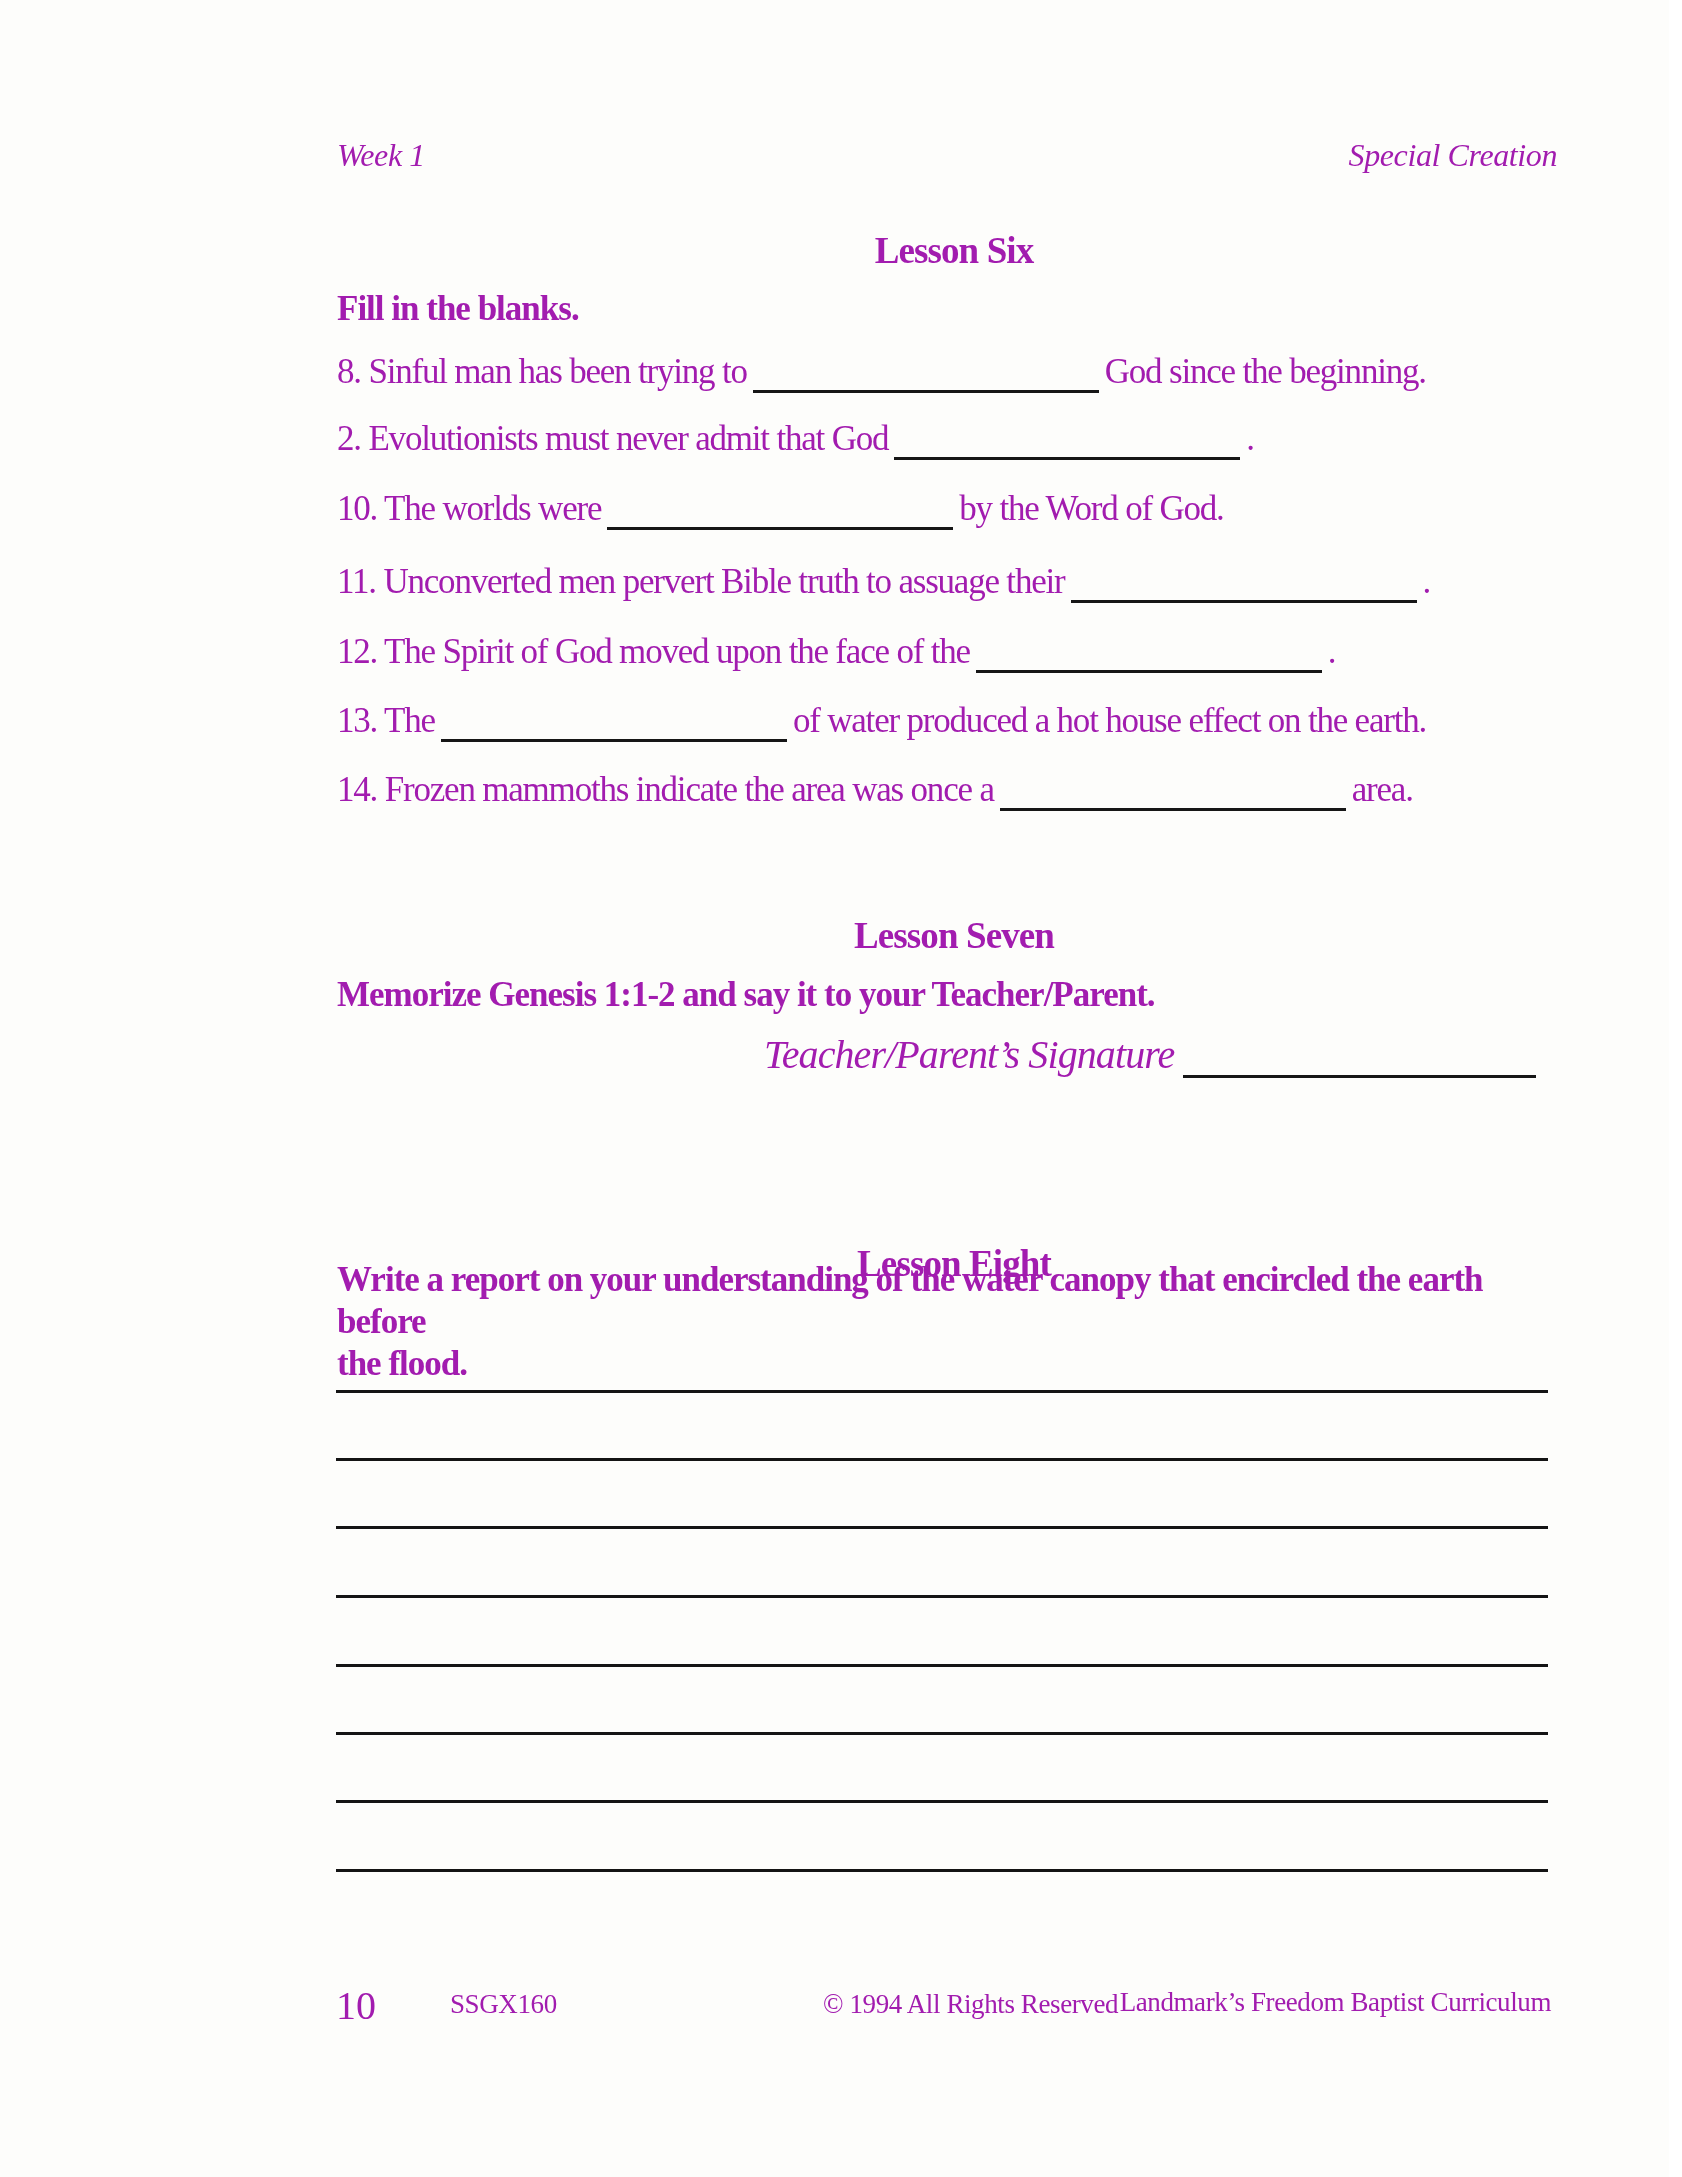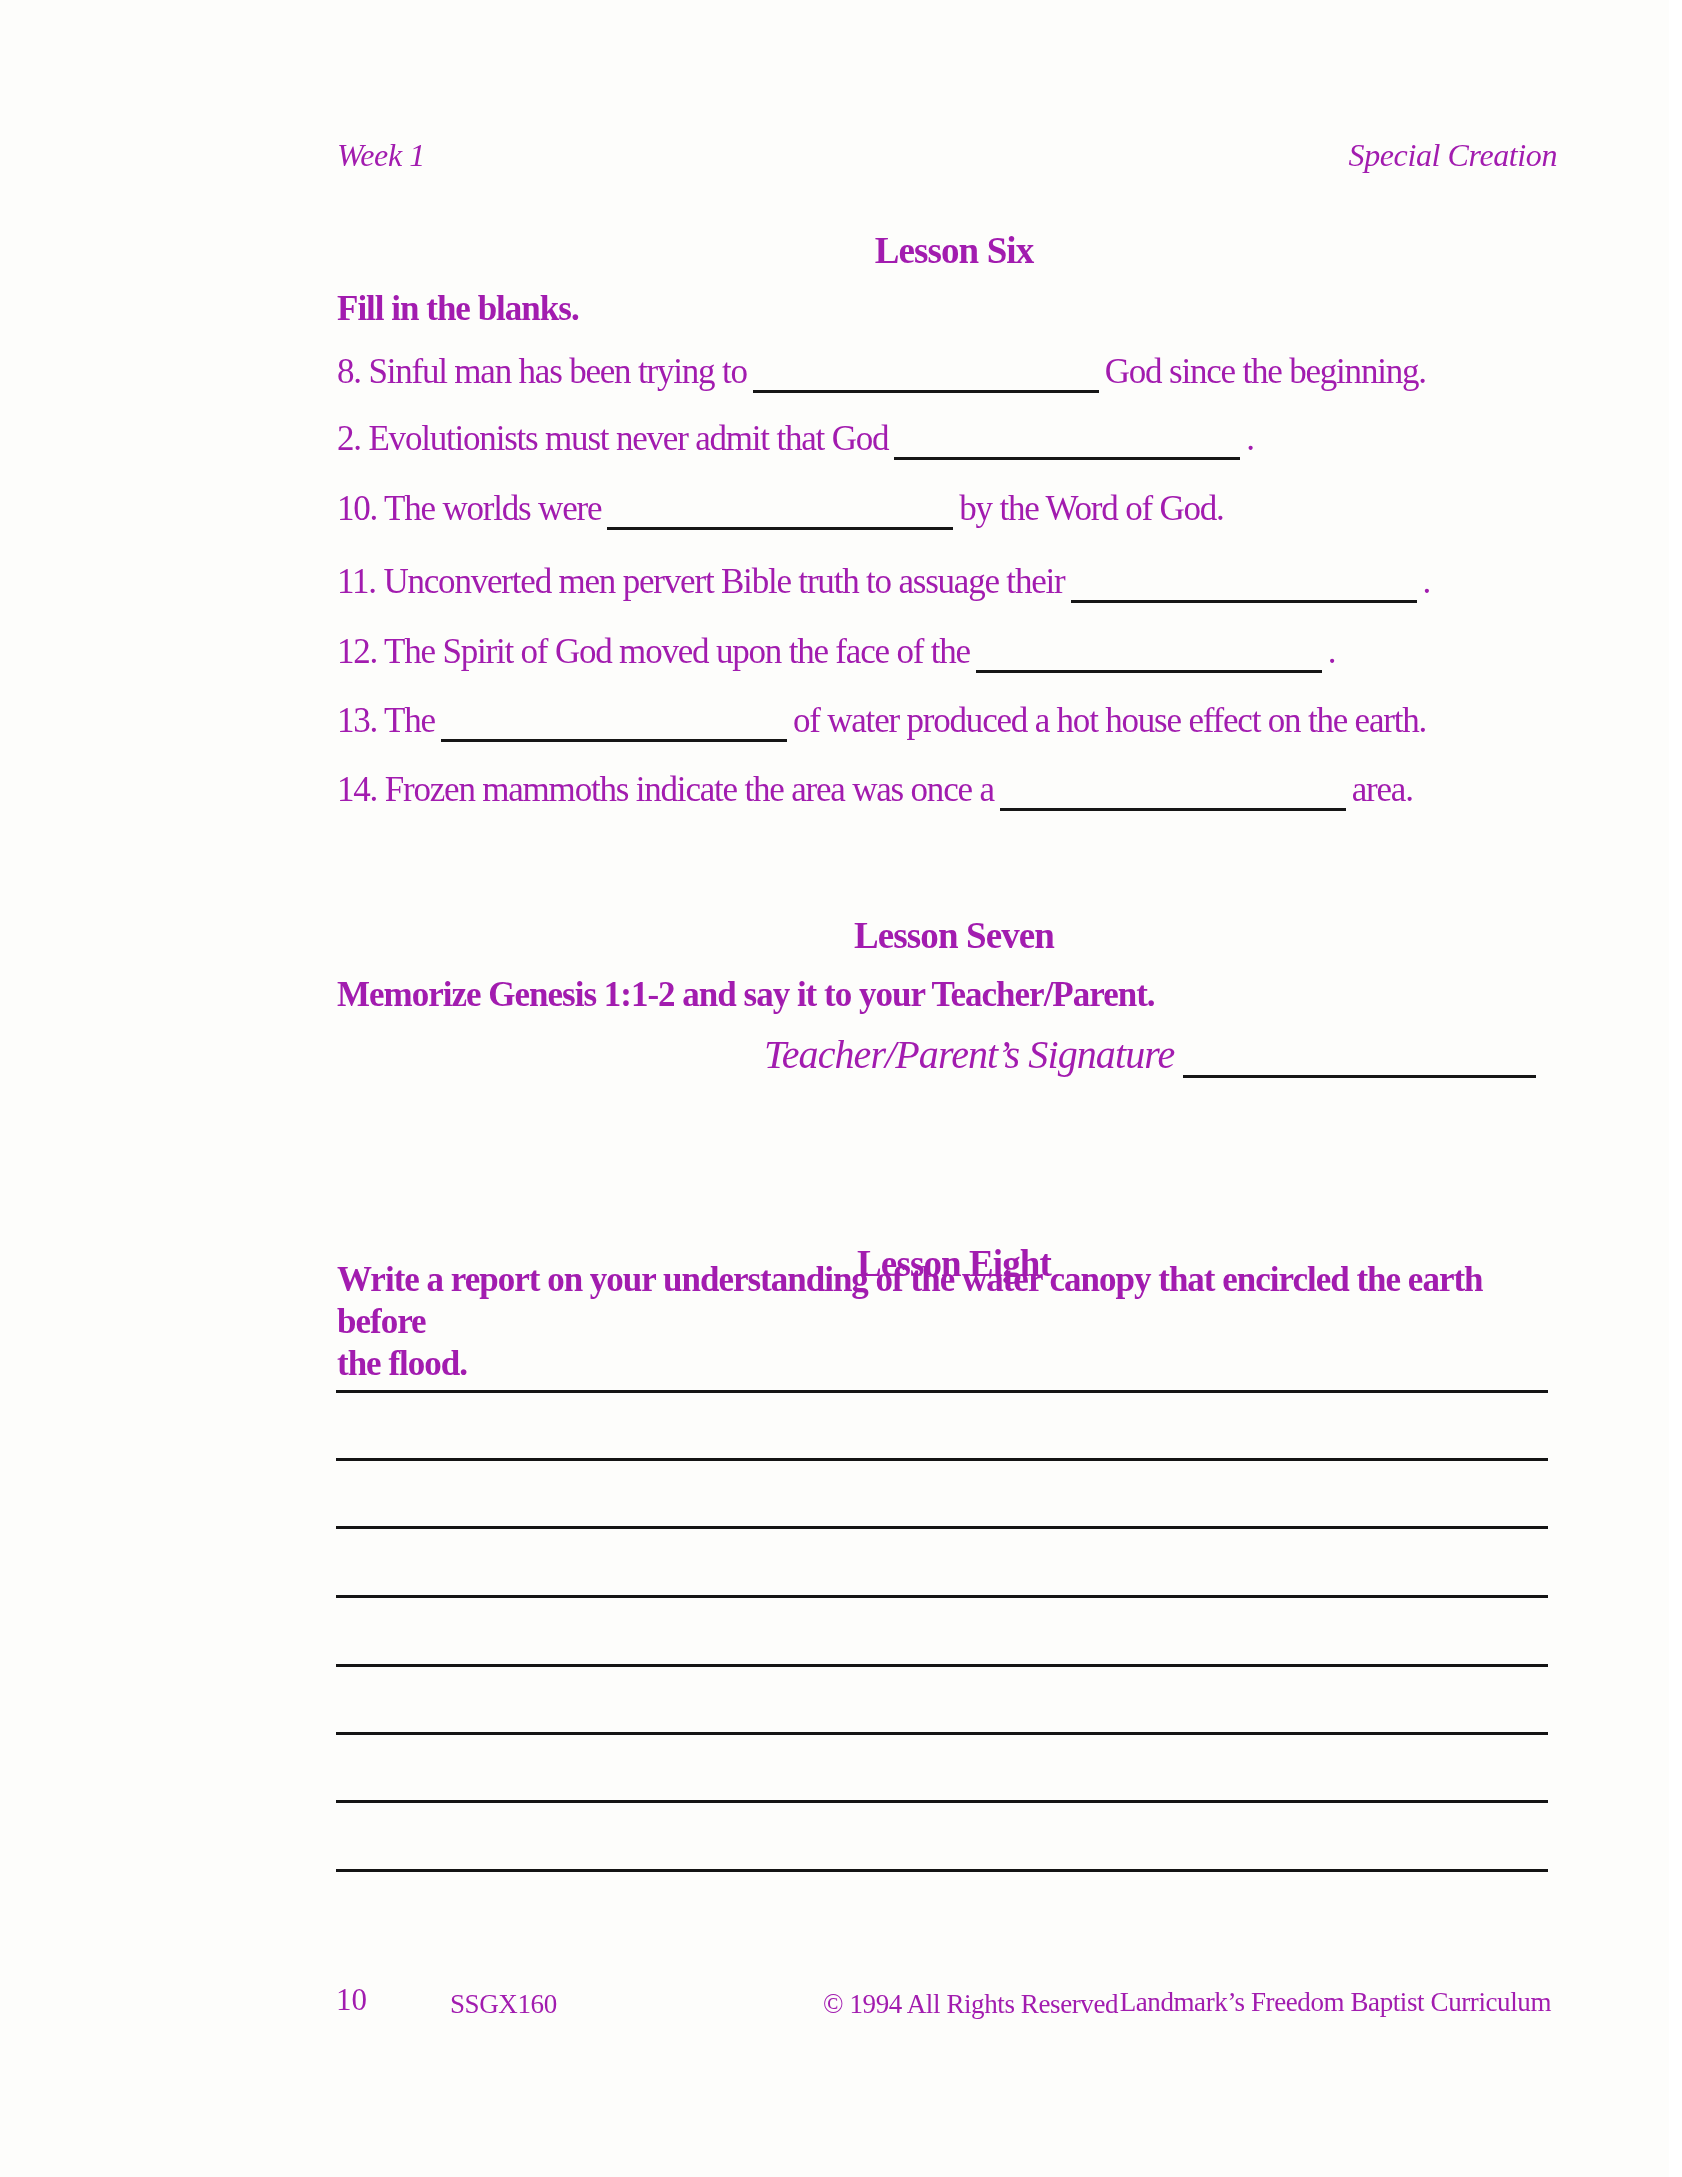--- a/index.html
+++ b/index.html
@@ -73,21 +73,21 @@
   
   .wline{
     position:absolute;left:336px;width:1212px;height:0;
     border-top:3.5px solid #141414;
   }
   .wl1{top:1390px;} .wl2{top:1458px;} .wl3{top:1526px;} .wl4{top:1595px;}
   .wl5{top:1664px;} .wl6{top:1732px;} .wl7{top:1800px;} .wl8{top:1869px;}
 
   
   .footer-item{position:absolute;font-size:27px;letter-spacing:-0.4px;white-space:nowrap;}
-  .f-pagenum{left:336px;top:1982px;font-size:31px;letter-spacing:0;}
+  .f-pagenum{left:336px;top:1982px;font-size:40px;letter-spacing:0;}
   .f-code{left:450px;top:1989px;}
   .f-copy{left:823px;top:1989px;}
   .f-pub{right:118px;top:1987px;}
 </style>
 </head>
 <body>
 
 <div class="page">
 
   <div class="runhead runhead-left">Week 1</div>

